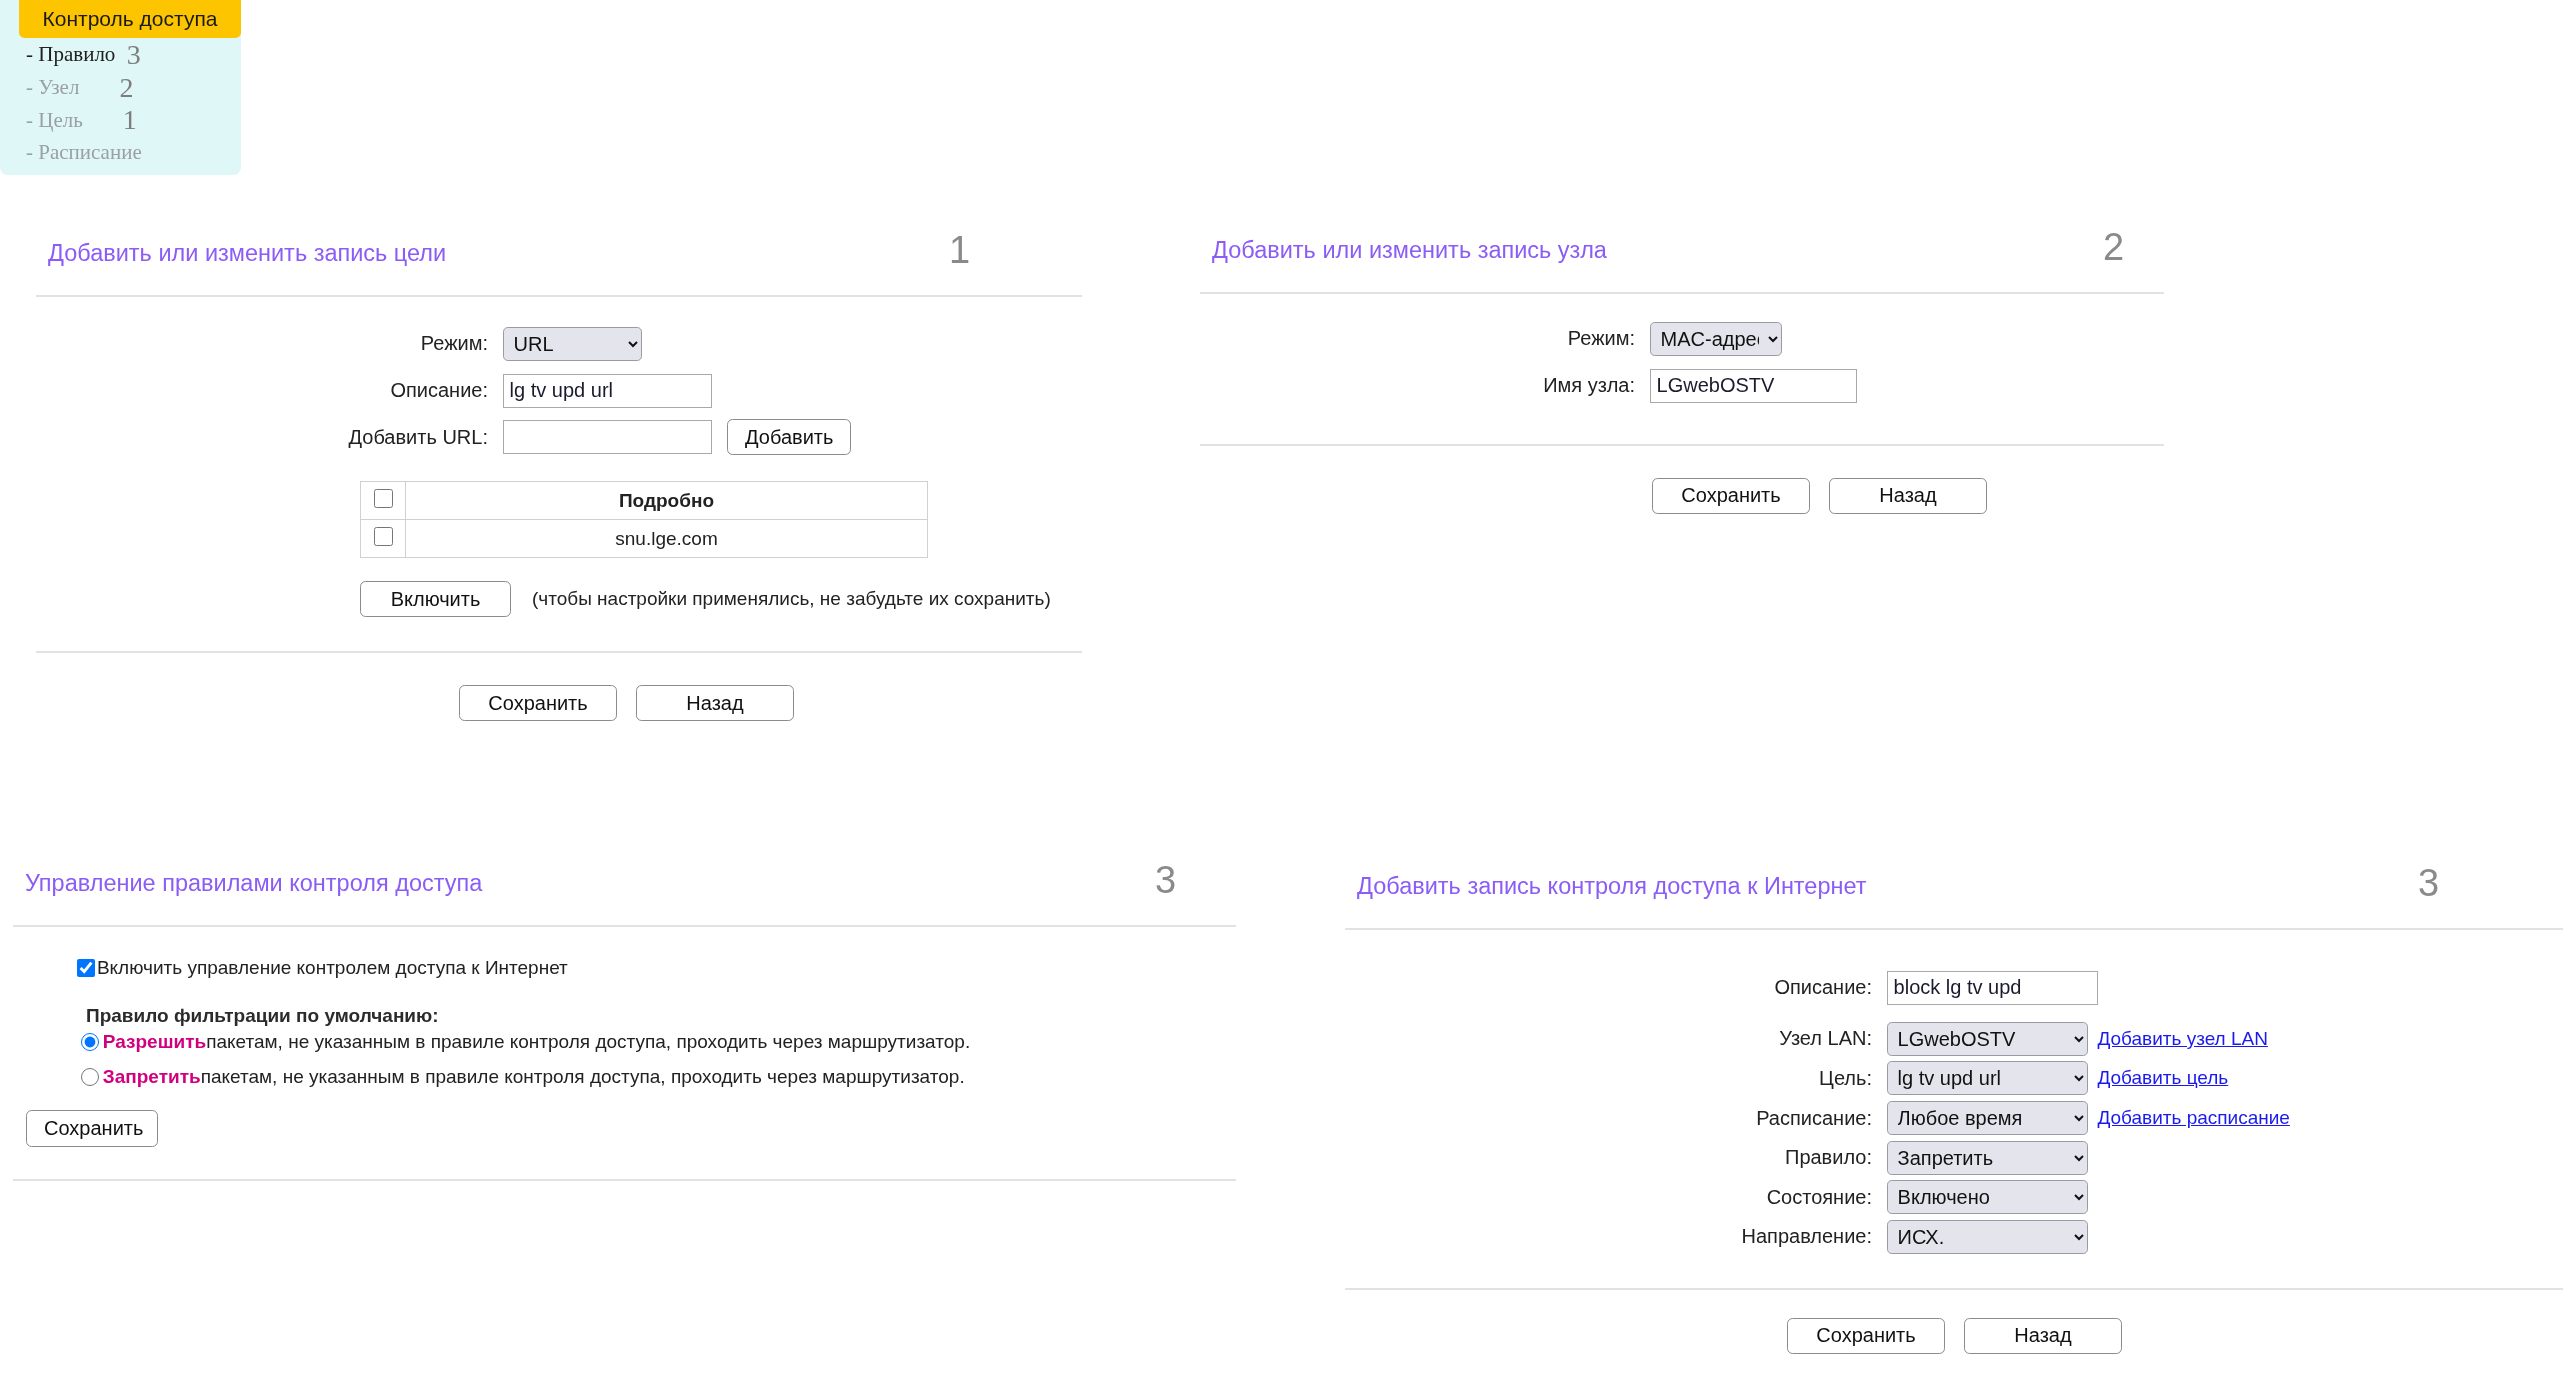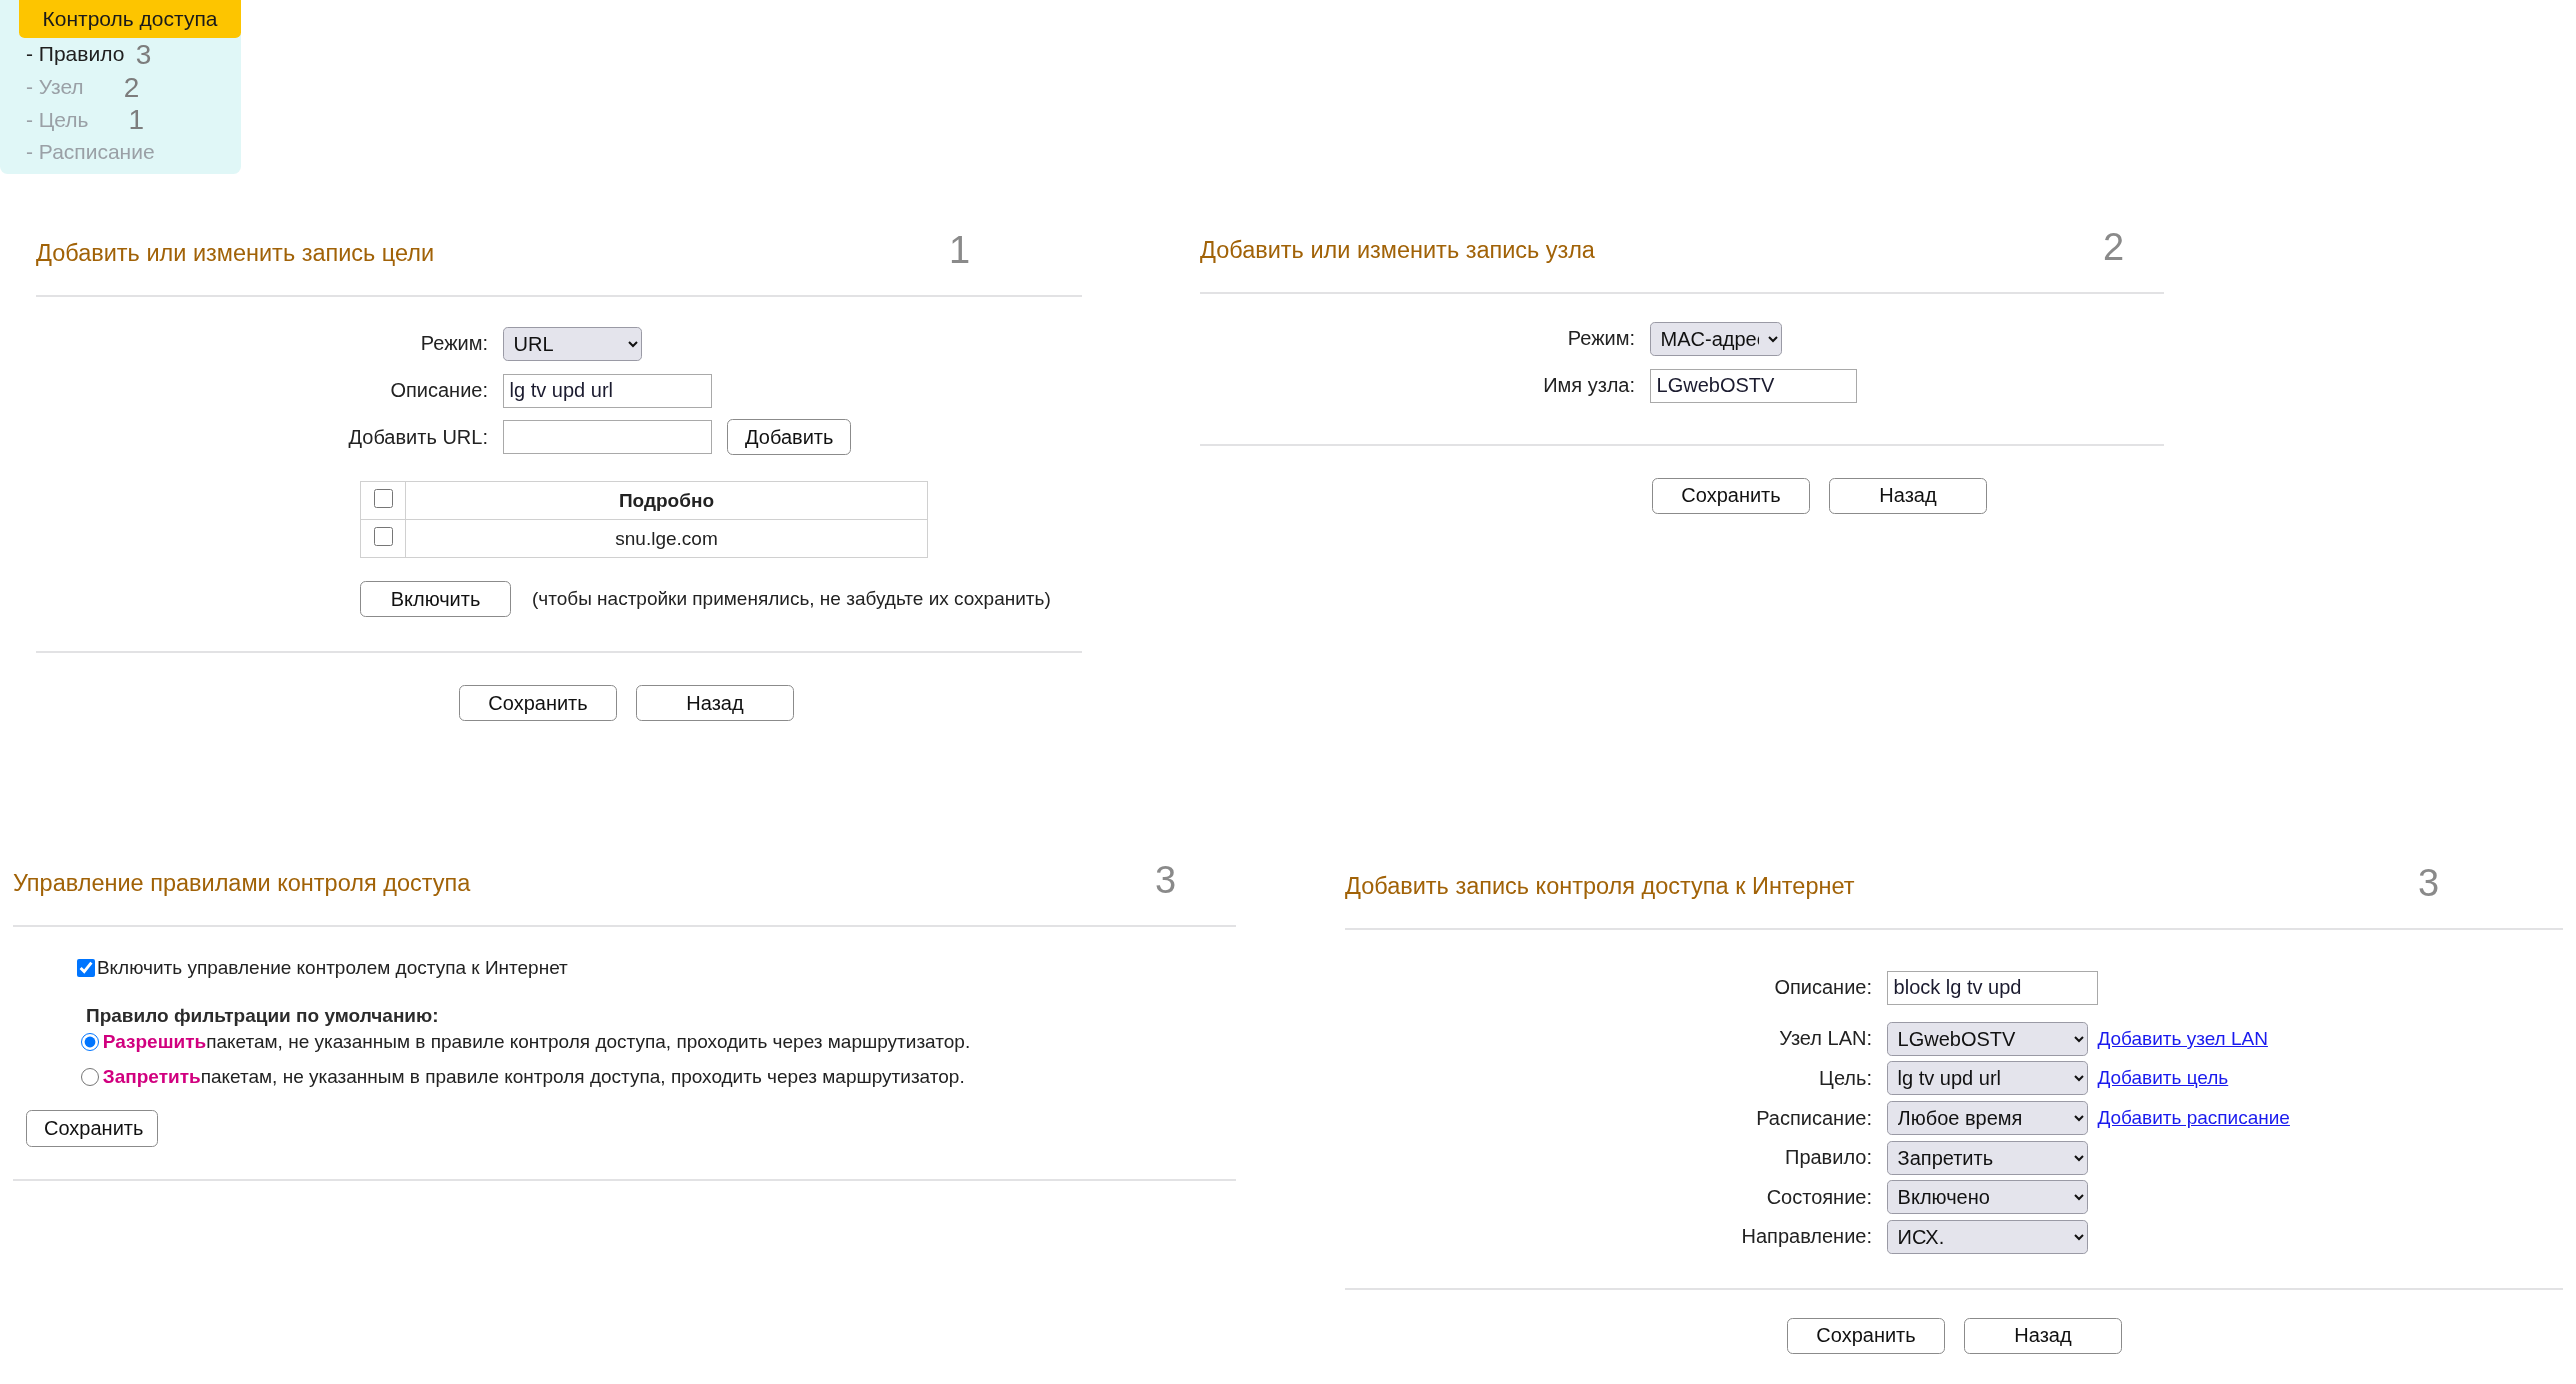--- a/index.html
+++ b/index.html
@@ -34,22 +34,23 @@
     text-align: center;
     padding: 6.6px 0 7.5px 0;
     border-radius: 0 0 5.6px 5.6px;
     margin-left: 19px;
     margin-right: 0px;
   }
   .nav-item {
     font-size: 21px;
     padding: 3.8px 0 3.8px 26px;
     display: flex;
-    align-items: center;
-    white-space: nowrap;
+    align-items: flex-end;
+    white-space: nowrap;
+    font-family: Liberation Serif, serif;
   }
   .nav-item .lbl { color: #9aa0a6; }
   .nav-item.active .lbl { color: #202020; }
   .nav-item .num {
     font-size: 28px;
     color: #7d7d7d;
     font-weight: 400;
     margin-left: 9.4px;
     line-height: 0.9;
   }
@@ -57,25 +58,25 @@
   .nav-item .num.n2 { margin-left: 40px; }
   .nav-item .num.n1 { margin-left: 40px; }
 
   
   .panel { position: absolute; }
   .panel-head {
     position: relative;
     height: 55px;
   }
   .panel-title {
-    color: #a16207;
+    color: #8b5cf6;
     font-size: 23.5px;
     font-weight: 400;
     position: absolute;
-    left: 0;
+    left: 12px;
     top: 0;
     white-space: nowrap;
   }
   .panel-step {
     position: absolute;
     font-size: 38px;
     color: #8a8a8a;
     font-weight: 400;
     top: -11.3px;
   }

